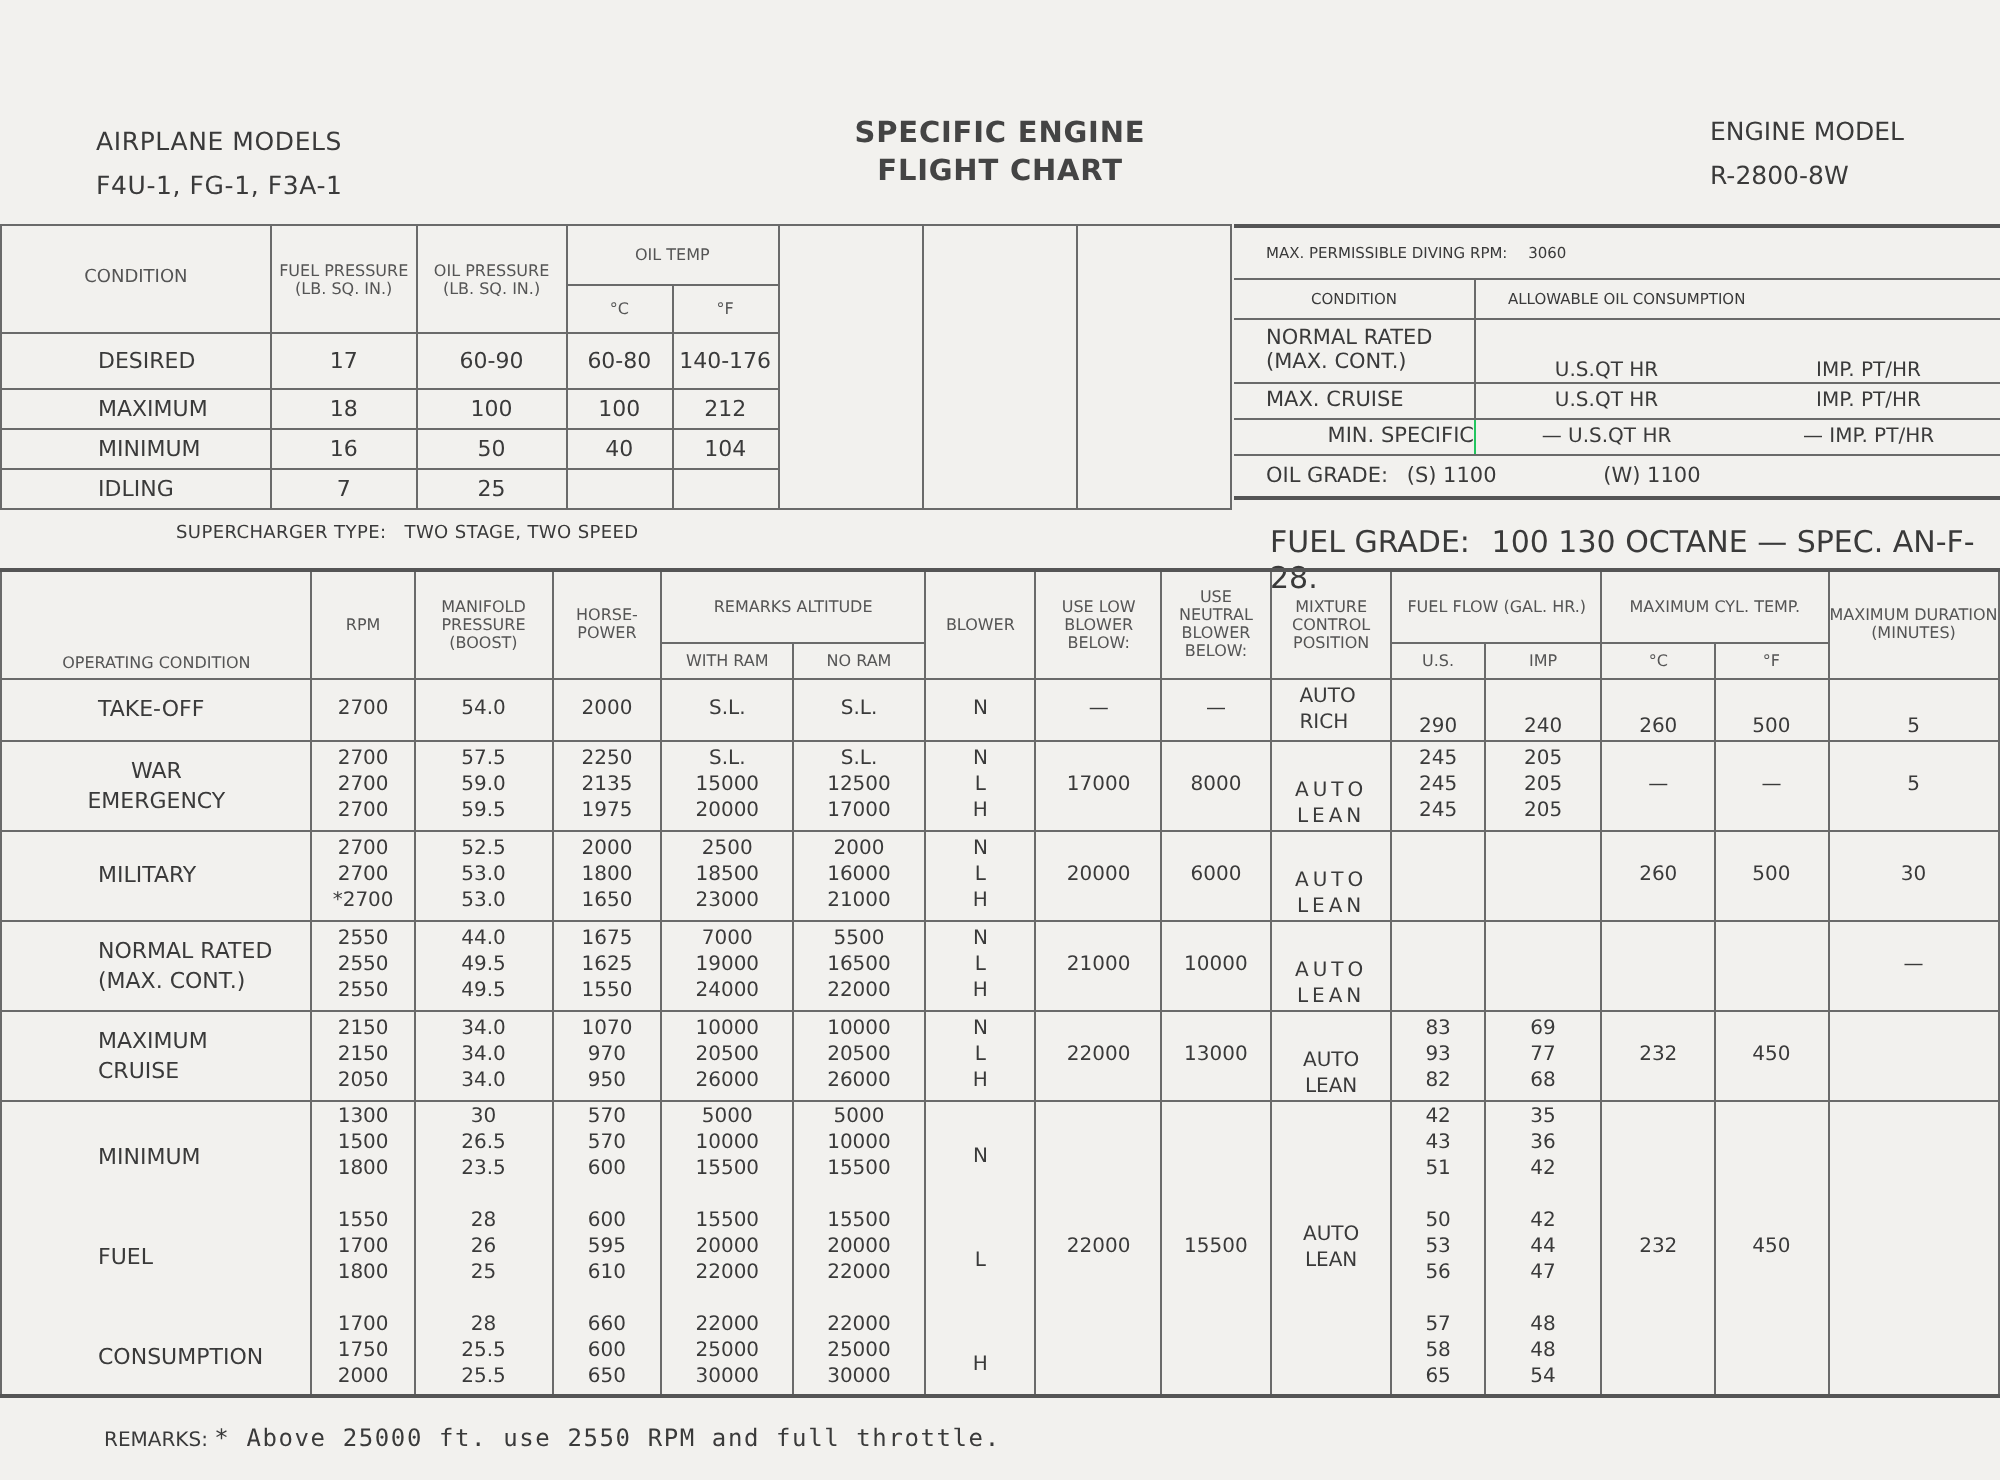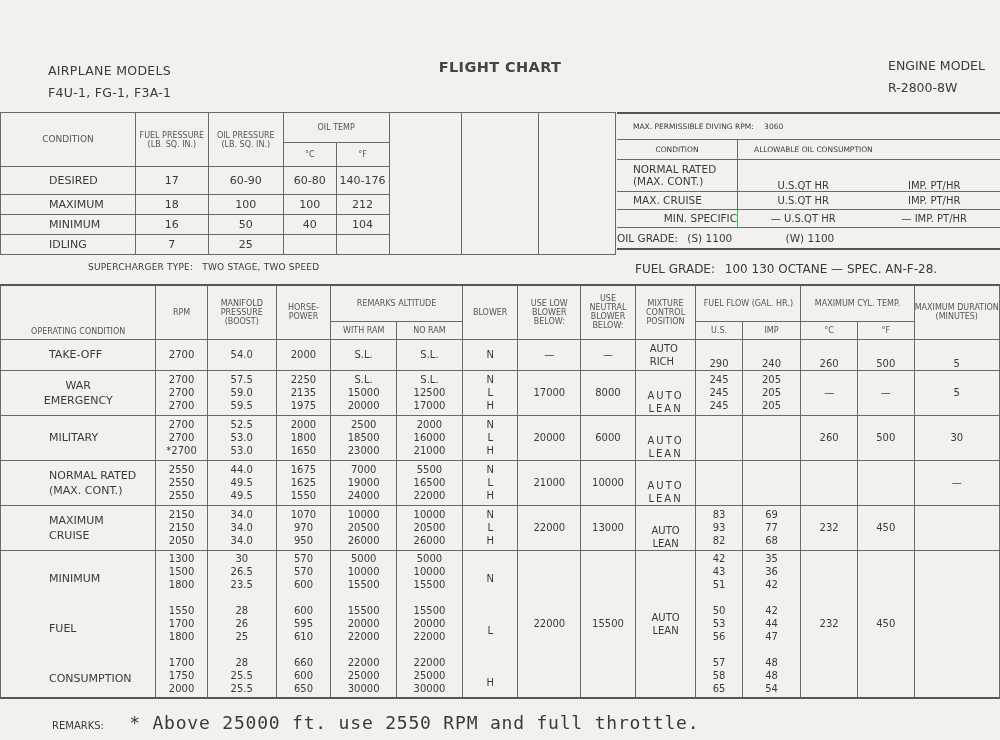--- a/index.html
+++ b/index.html
@@ -1,48 +1,49 @@
 <!DOCTYPE html>
 <html><head>
 <meta charset="utf-8">
 <style>
   html,body{margin:0;padding:0;}
   body{width:1000px;height:740px;background:#f2f1ee;color:#3a3a3a;font-family:"DejaVu Sans",sans-serif;position:relative;overflow:hidden;}
   .abs{position:absolute;}
   .hdr-left{left:48px;top:60px;font-size:12.5px;letter-spacing:.3px;line-height:22px;}
   .hdr-center{left:400px;width:200px;top:58px;text-align:center;font-weight:bold;font-size:14.5px;line-height:19px;color:#444;letter-spacing:.4px;}
-  .hdr-right{left:888px;top:55px;font-size:12.5px;line-height:22px;}
+  .hdr-right{left:855px;top:55px;font-size:12.5px;line-height:22px;}
   table{border-collapse:collapse;}
   td,th{border:1px solid #6a6a6a;padding:0;text-align:center;font-weight:normal;}
   .t1{left:0;top:112px;width:616px;font-size:11px;}
   .t1 th{font-size:8px;line-height:9px;color:#555;}
   .t1 td.lbl{text-align:left;padding-left:48px;font-size:11px;}
   .t1 tr.r td{height:19px;}
   .t2{left:617px;top:112px;width:383px;font-size:11px;}
   .t2 td{border-left:none;border-right:none;}
   .mini{font-size:7.5px;}
   .strip1{left:48px;top:262px;font-size:9px;letter-spacing:.2px;margin-left:40px;}
-  .strip2{left:635px;top:262px;font-size:12px;}
+  .strip2{left:635px;top:262px;font-size:15px;}
   .t3{left:0;top:284px;width:1000px;font-size:10px;}
   .t3 th{font-size:8px;line-height:9px;color:#555;}
   .t3 td{line-height:13px;vertical-align:middle;}
   .t3 td.cond{text-align:left;padding-left:48px;font-size:11px;line-height:15px;}
   .t3 td.multi{white-space:pre;}
   .remarks{left:52px;top:712px;font-size:10px;}
-  .remarks .mono{font-family:"DejaVu Sans Mono",monospace;font-size:18px;margin-left:22px;letter-spacing:.8px;}
+  .remarks .mono{font-family:"DejaVu Sans Mono",monospace;font-size:12px;letter-spacing:.8px;}
   .lean{letter-spacing:2px;}
 </style>
 </head>
 <body>
 
 <div class="abs hdr-left">
   <div>AIRPLANE MODELS</div>
   <div>F4U-1, FG-1, F3A-1</div>
 </div>
 <div class="abs hdr-center">
+  <div>SPECIFIC ENGINE</div>
   <div>FLIGHT CHART</div>
 </div>
 <div class="abs hdr-right">
   <div>ENGINE MODEL</div>
   <div>R-2800-8W</div>
 </div>
 
 <table class="abs t1">
   <tbody>
       <tr style="height:30px">
@@ -110,21 +111,21 @@
     <td style="text-align:left;padding-left:16px;border-right:1px solid #6a6a6a;font-size:10.5px;">MAX. CRUISE</td>
     <td style="font-size:10px;">U.S.QT HR</td>
     <td style="font-size:10px;">IMP. PT/HR</td>
   </tr>
   <tr style="height:18px">
     <td style="text-align:right;padding-left:0;border-right:1px solid #22c55e;font-size:10.5px;">MIN. SPECIFIC</td>
     <td style="font-size:10px;">— U.S.QT HR</td>
     <td style="font-size:10px;">— IMP. PT/HR</td>
   </tr>
   <tr style="height:22px">
-    <td colspan="3" style="text-align:left;padding-left:0;font-size:10.5px;border-bottom:2px solid #555;">
+    <td colspan="3" style="text-align:left;padding-left:16px;font-size:10.5px;border-bottom:2px solid #555;">
       <span>OIL GRADE:</span>
       <span style="margin-left:6px">(S) 1100</span>
       <span style="margin-left:50px">(W) 1100</span>
     </td>
   </tr>
 </tbody>
   </table>
 
 <div class="abs strip1">
   <span>SUPERCHARGER TYPE:</span>

